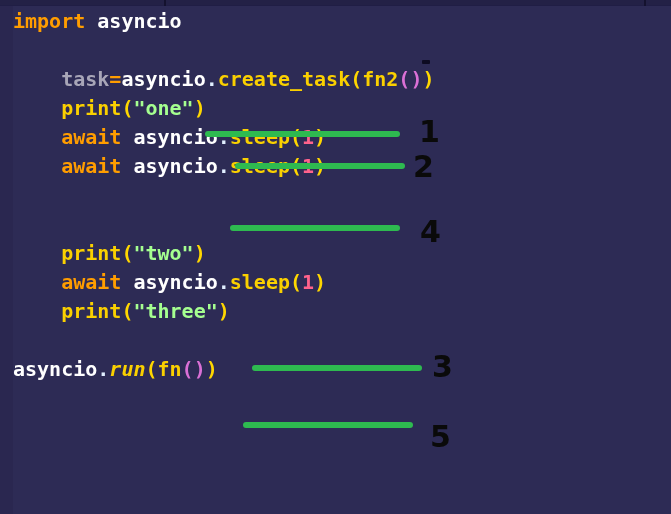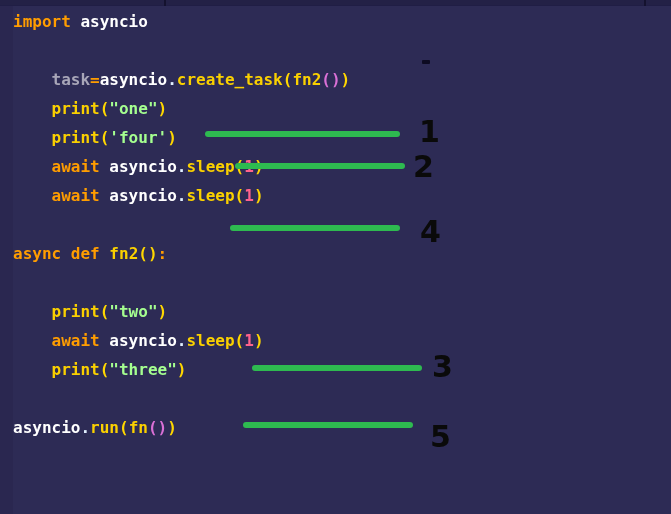--- a/index.html
+++ b/index.html
@@ -27,21 +27,21 @@
     background:#2a2750;
   }
   .code-area{
     position:absolute;top:7px;left:0;width:671px;
     padding-left:13px;
     box-sizing:border-box;
   }
   .code-line{
     height:29px;
     line-height:29px;
-    font-size:16px;
+    font-size:20px;
     font-weight:700;
     white-space:pre;
     letter-spacing:0;
   }
   .annotation-underline{
     position:absolute;height:6px;border-radius:3px;
   }
   .annotation-number{
     position:absolute;
     font-family:"DejaVu Sans", sans-serif;
@@ -60,31 +60,29 @@
   <div class="tabbar" style="background: rgb(35, 33, 70);">
     <div class="tab-divider d1" style="background: rgb(20, 18, 46);"></div>
     <div class="tab-divider d2" style="background: rgb(20, 18, 46);"></div>
   </div>
   <div class="gutter" style="background: rgb(42, 39, 80);"></div>
   <div class="code-area">
       <div class="code-line"><span style="color: rgb(255, 157, 0);">import</span><span style="color: rgb(255, 255, 255);"> </span><span style="color: rgb(255, 255, 255);">asyncio</span></div>
       <div class="code-line">&nbsp;</div>
       <div class="code-line"><span style="color: rgb(255, 255, 255);">    </span><span style="color: rgb(168, 166, 184);">task</span><span style="color: rgb(255, 157, 0);">=</span><span style="color: rgb(255, 255, 255);">asyncio</span><span style="color: rgb(225, 239, 255);">.</span><span style="color: rgb(250, 208, 0);">create_task</span><span style="color: rgb(255, 215, 0);">(</span><span style="color: rgb(250, 208, 0);">fn2</span><span style="color: rgb(218, 112, 214);">()</span><span style="color: rgb(255, 215, 0);">)</span></div>
       <div class="code-line"><span style="color: rgb(255, 255, 255);">    </span><span style="color: rgb(250, 208, 0);">print</span><span style="color: rgb(255, 215, 0);">(</span><span style="color: rgb(165, 255, 144);">"one"</span><span style="color: rgb(255, 215, 0);">)</span></div>
-      <div class="code-line"><span style="color: rgb(255, 255, 255);">    </span><span style="color: rgb(250, 208, 0);">print</span><span style="color: rgb(255, 215, 0);">(</span><span style="color: rgb(165, 255, 144);">'four'</span><span style="color: rgb(255, 215, 0);">)</span></div>
       <div class="code-line"><span style="color: rgb(255, 255, 255);">    </span><span style="color: rgb(255, 157, 0);">await</span><span style="color: rgb(255, 255, 255);"> </span><span style="color: rgb(255, 255, 255);">asyncio</span><span style="color: rgb(225, 239, 255);">.</span><span style="color: rgb(250, 208, 0);">sleep</span><span style="color: rgb(255, 215, 0);">(</span><span style="color: rgb(255, 98, 140);">1</span><span style="color: rgb(255, 215, 0);">)</span></div>
       <div class="code-line"><span style="color: rgb(255, 255, 255);">    </span><span style="color: rgb(255, 157, 0);">await</span><span style="color: rgb(255, 255, 255);"> </span><span style="color: rgb(255, 255, 255);">asyncio</span><span style="color: rgb(225, 239, 255);">.</span><span style="color: rgb(250, 208, 0);">sleep</span><span style="color: rgb(255, 215, 0);">(</span><span style="color: rgb(255, 98, 140);">1</span><span style="color: rgb(255, 215, 0);">)</span></div>
       <div class="code-line">&nbsp;</div>
-      <div class="code-line"><span style="color: rgb(255, 157, 0);">async</span><span style="color: rgb(255, 255, 255);"> </span><span style="color: rgb(255, 157, 0);">def</span><span style="color: rgb(255, 255, 255);"> </span><span style="color: rgb(250, 208, 0);">fn2</span><span style="color: rgb(255, 215, 0);">()</span><span style="color: rgb(255, 157, 0);">:</span></div>
       <div class="code-line">&nbsp;</div>
       <div class="code-line"><span style="color: rgb(255, 255, 255);">    </span><span style="color: rgb(250, 208, 0);">print</span><span style="color: rgb(255, 215, 0);">(</span><span style="color: rgb(165, 255, 144);">"two"</span><span style="color: rgb(255, 215, 0);">)</span></div>
       <div class="code-line"><span style="color: rgb(255, 255, 255);">    </span><span style="color: rgb(255, 157, 0);">await</span><span style="color: rgb(255, 255, 255);"> </span><span style="color: rgb(255, 255, 255);">asyncio</span><span style="color: rgb(225, 239, 255);">.</span><span style="color: rgb(250, 208, 0);">sleep</span><span style="color: rgb(255, 215, 0);">(</span><span style="color: rgb(255, 98, 140);">1</span><span style="color: rgb(255, 215, 0);">)</span></div>
       <div class="code-line"><span style="color: rgb(255, 255, 255);">    </span><span style="color: rgb(250, 208, 0);">print</span><span style="color: rgb(255, 215, 0);">(</span><span style="color: rgb(165, 255, 144);">"three"</span><span style="color: rgb(255, 215, 0);">)</span></div>
       <div class="code-line">&nbsp;</div>
-      <div class="code-line"><span style="color: rgb(255, 255, 255);">asyncio</span><span style="color: rgb(225, 239, 255);">.</span><span style="color: rgb(250, 208, 0);">run</span><span style="color: rgb(255, 215, 0);">(</span><span style="color: rgb(250, 208, 0);">fn</span><span style="color: rgb(218, 112, 214);">()</span><span style="color: rgb(255, 215, 0);">)</span></div>
+      <div class="code-line"><span style="color: rgb(255, 255, 255);">asyncio</span><span style="color: rgb(225, 239, 255);">.</span><span style="color: rgb(250, 208, 0); font-style: italic;">run</span><span style="color: rgb(255, 215, 0);">(</span><span style="color: rgb(250, 208, 0);">fn</span><span style="color: rgb(218, 112, 214);">()</span><span style="color: rgb(255, 215, 0);">)</span></div>
     </div>
   <div id="annotation-layer">
       <div class="annotation-underline" style="left: 205px; top: 131px; width: 195px; background: rgb(46, 186, 80);"></div>
       <div class="annotation-number" style="left: 419px; top: 117px; color: rgb(10, 10, 10);">1</div>
       <div class="annotation-underline" style="left: 235px; top: 163px; width: 170px; background: rgb(46, 186, 80);"></div>
       <div class="annotation-number" style="left: 413px; top: 152px; color: rgb(10, 10, 10);">2</div>
       <div class="annotation-underline" style="left: 230px; top: 225px; width: 170px; background: rgb(46, 186, 80);"></div>
       <div class="annotation-number" style="left: 420px; top: 217px; color: rgb(10, 10, 10);">4</div>
       <div class="annotation-underline" style="left: 252px; top: 365px; width: 170px; background: rgb(46, 186, 80);"></div>
       <div class="annotation-number" style="left: 432px; top: 352px; color: rgb(10, 10, 10);">3</div>

